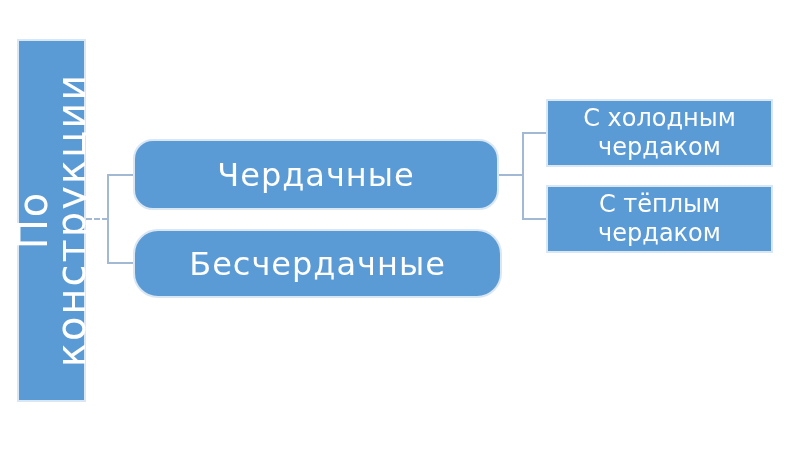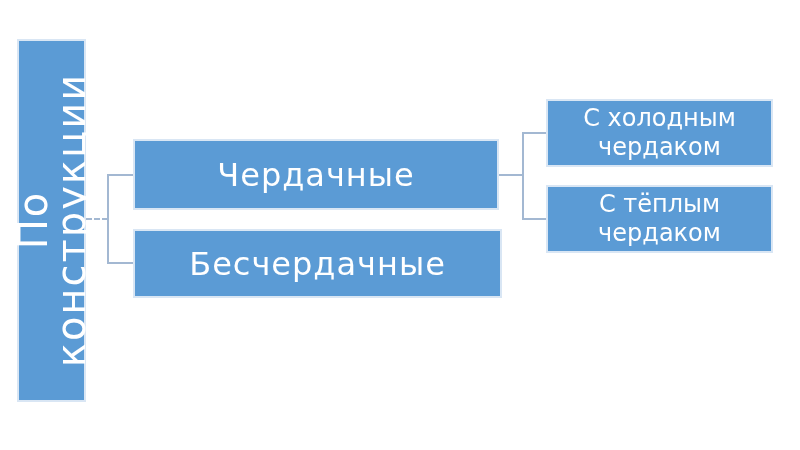--- a/index.html
+++ b/index.html
@@ -33,22 +33,22 @@
     transform-origin: center center;
     display: flex;
     flex-direction: column;
     justify-content: center;
     text-align: center;
     font-size: 40px;
     line-height: 38px;
     letter-spacing: 2px;
     white-space: nowrap;
   }
-  .node-l1a { left: 133px; top: 139px; width: 366px; height: 71px; font-size: 32px; letter-spacing: 1px; }
-  .node-l1b { left: 133px; top: 229px; width: 369px; height: 69px; font-size: 32px; letter-spacing: 1px; }
+  .node-l1a { left: 133px; top: 139px; width: 366px; height: 71px; font-size: 32px; letter-spacing: 1px; border-radius: 20px; }
+  .node-l1b { left: 133px; top: 229px; width: 369px; height: 69px; font-size: 32px; letter-spacing: 1px; border-radius: 25px; }
   .node-l2a { left: 546px; top: 99px;  width: 227px; height: 68px; font-size: 24px; line-height: 29px; }
   .node-l2b { left: 546px; top: 185px; width: 227px; height: 68px; font-size: 24px; line-height: 29px; }
   .node-l2a .wrap, .node-l2b .wrap { padding: 0 6px; }
   .conn { position: absolute; background: var(--connector, #a3b8d2); }
   .conn-dashed {
     position: absolute;
     background: none;
     border-top: 2px dashed var(--connector, #a3b8d2);
   }
   .c-stub-root { left: 86px;  top: 218px; width: 22px; height: 0; }

